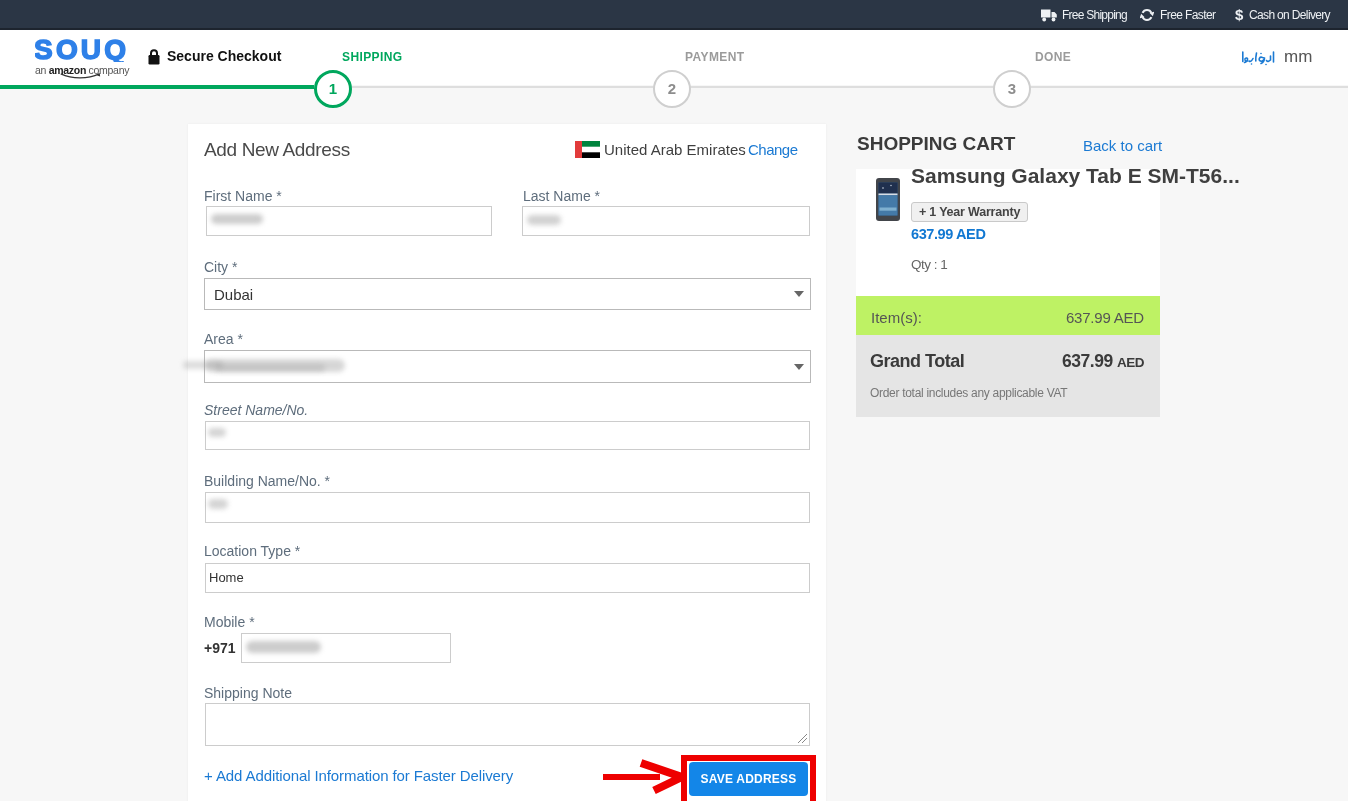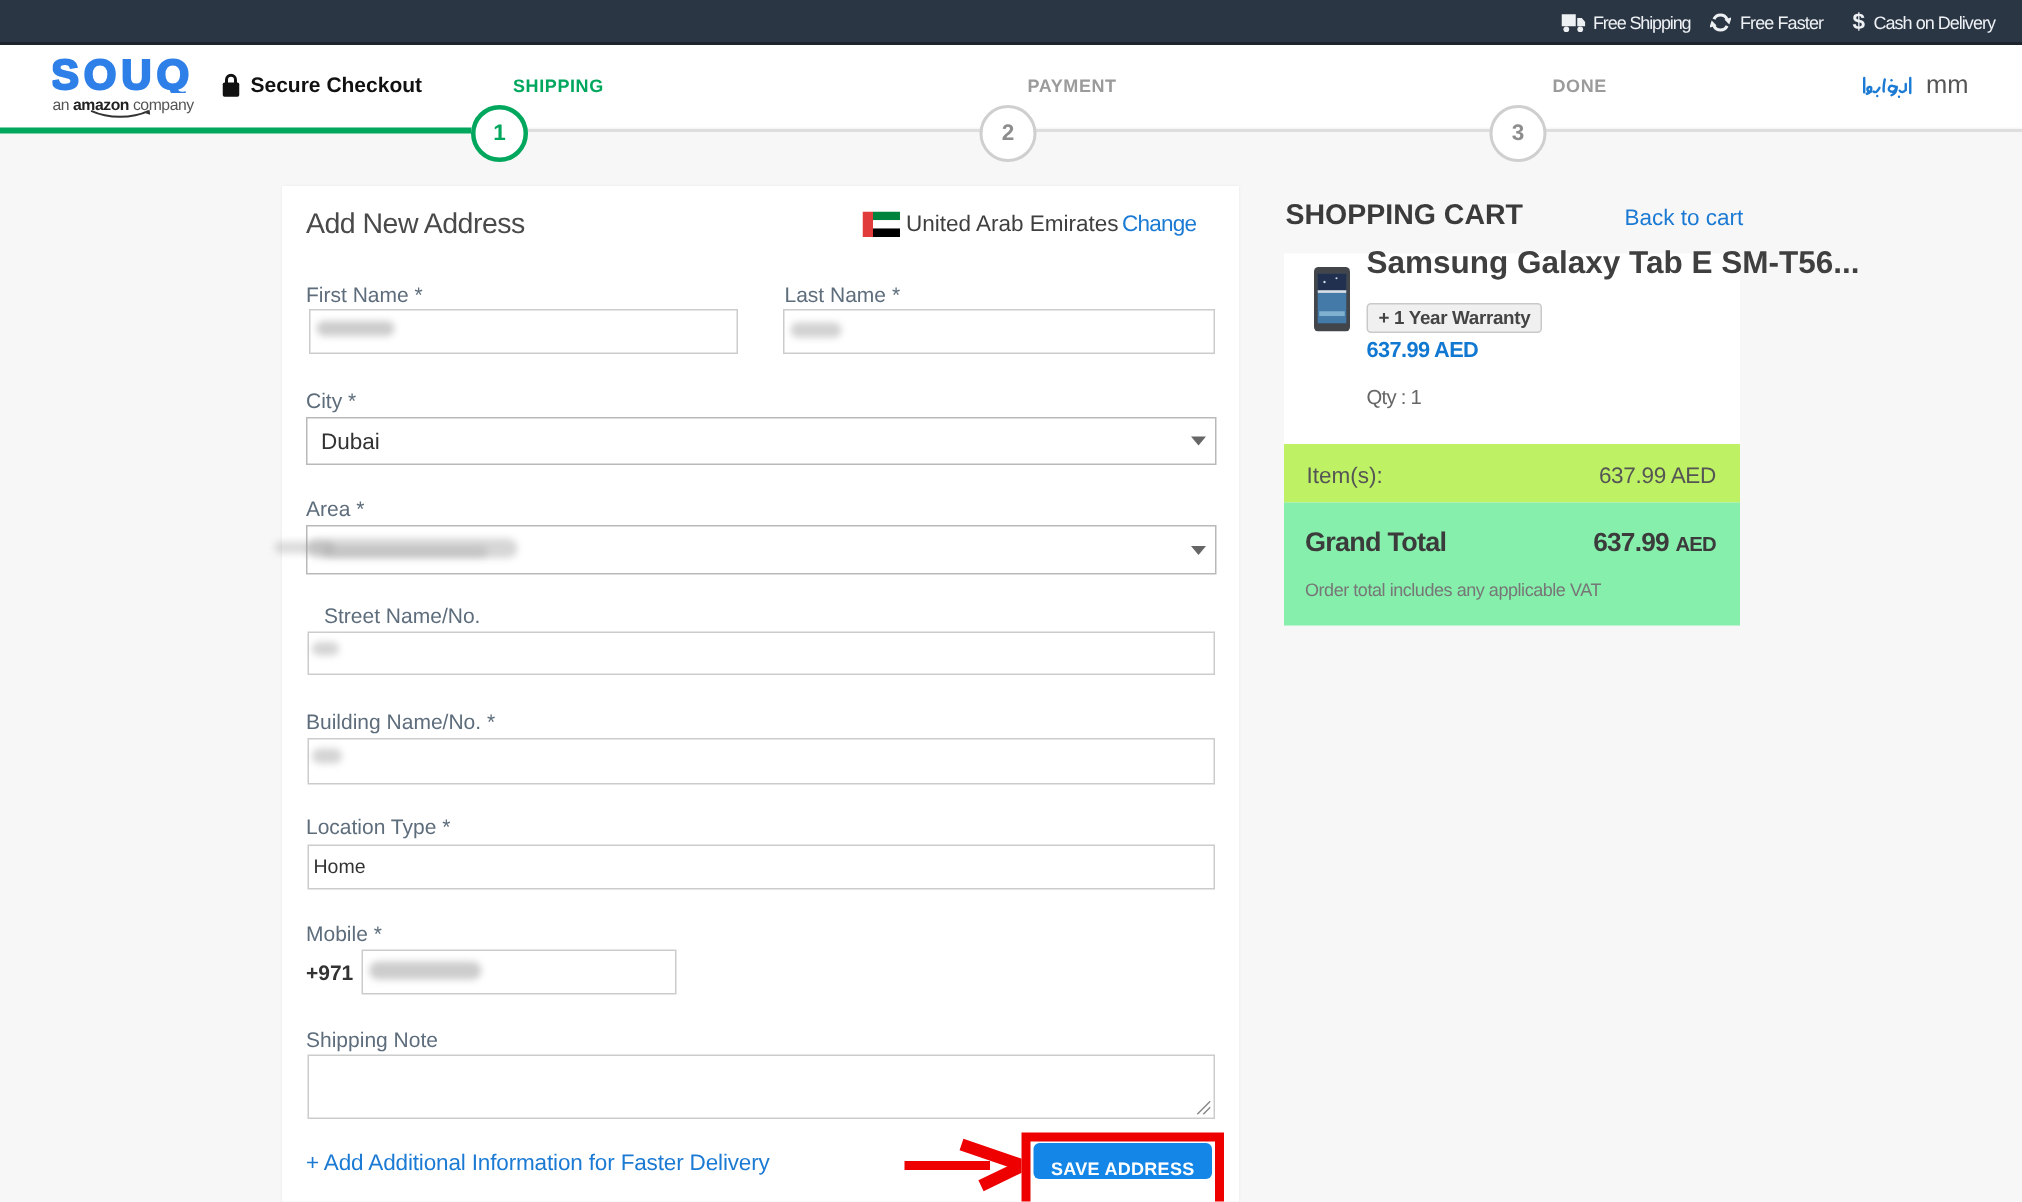--- a/index.html
+++ b/index.html
@@ -44,34 +44,34 @@
 .smalltext { position:absolute; font-size:13px; color:#333; }
 .blur { position:absolute; background:#9a9a9a; border-radius:8px; filter:blur(2.5px); opacity:0.75; }
 
 #plus971 { position:absolute; left:204px; top:640px; font-size:14px; font-weight:bold; color:#333; }
 #shipnote { position:absolute; left:205px; top:703px; width:605px; height:43px; border:1px solid #ccc; background:#fff; }
 #resize { position:absolute; right:2px; bottom:2px; width:9px; height:9px; }
 #addlink { position:absolute; left:204px; top:767px; font-size:15px; letter-spacing:-0.1px; color:#1b7ad3; }
 
 
 #redbox { position:absolute; left:681px; top:755px; width:135px; height:60px; border:6px solid #ee0000; background:#fff; }
-#savebtn { position:absolute; left:689px; top:762px; width:119px; height:24px; background:#1386e8; border-radius:4px; color:#fff; font-weight:bold; font-size:12px; text-align:center; line-height:35px; letter-spacing:0.2px; }
+#savebtn { position:absolute; left:689px; top:762px; width:119px; height:34px; background:#1386e8; border-radius:4px; color:#fff; font-weight:bold; font-size:12px; text-align:center; line-height:35px; letter-spacing:0.2px; }
 
 
 #sc-title { position:absolute; left:857px; top:133px; font-size:19px; font-weight:bold; color:#3b3b3b; }
 #backcart { position:absolute; left:1083px; top:137px; font-size:15px; color:#1b7ad3; }
 #prodcard { position:absolute; left:856px; top:169px; width:304px; height:127px; background:#fff; }
 #prodtitle { position:absolute; left:911px; top:164px; font-size:21px; font-weight:bold; color:#3f3f3f; white-space:nowrap; }
 #chip { position:absolute; left:911px; top:202px; height:20px; padding:0 7px; background:#f0f0f0; border:1px solid #c9c9c9; border-radius:3px; font-size:12.5px; font-weight:bold; letter-spacing:-0.2px; color:#444; line-height:18px; }
 #price { position:absolute; left:911px; top:226px; font-size:14.5px; font-weight:bold; letter-spacing:-0.4px; color:#1178d2; }
 #qty { position:absolute; left:911px; top:257px; font-size:13.5px; letter-spacing:-0.5px; color:#666; }
 #itemrow { position:absolute; left:856px; top:296px; width:304px; height:39px; background:#bef264; }
 #itemrow .l { position:absolute; left:15px; top:13px; font-size:15px; color:#555; }
 #itemrow .r { position:absolute; right:16px; top:13px; font-size:15px; letter-spacing:-0.2px; color:#555; }
-#gtrow { position:absolute; left:856px; top:335px; width:304px; height:82px; background:#86efac; }
+#gtrow { position:absolute; left:856px; top:335px; width:304px; height:82px; background:#e5e5e5; }
 #gtrow .l { position:absolute; left:14px; top:16px; font-size:18px; font-weight:bold; letter-spacing:-0.5px; color:#3b3b3b; }
 #gtrow .r { position:absolute; right:16px; top:16px; font-size:17.5px; font-weight:bold; letter-spacing:-0.5px; color:#3b3b3b; }
 #gtrow .r small { font-size:13.5px; }
 #gtrow .note { position:absolute; left:14px; top:51px; font-size:12px; letter-spacing:-0.3px; color:#777; }
 </style>
 </head>
 <body>
 
 <div id="topbar">
   <svg style="left:1041px; top:9px;" width="16" height="13" viewBox="0 0 16 13">
@@ -159,21 +159,21 @@
 <div class="seltext" style="left:214px; top:286px;">Dubai</div>
 <div class="caret" style="left:794px; top:291px;"></div>
 
 <div class="lbl" style="left:204px; top:331px;">Area *</div>
 <div class="sel" style="left:204px; top:350px; width:607px; height:33px;"></div>
 <div class="blur" style="left:205px; top:359px; width:140px; height:13px; opacity:0.4;"></div>
 <div class="blur" style="left:215px; top:364px; width:110px; height:8px; opacity:0.3;"></div>
 <div class="blur" style="left:183px; top:361px; width:40px; height:8px; opacity:0.35;"></div>
 <div class="caret" style="left:794px; top:364px;"></div>
 
-<div class="lbl" style="left:216px; top:402px;">Street Name/No.</div>
+<div class="lbl" style="left:204px; top:402px;font-style:italic;">Street Name/No.</div>
 <div class="inp" style="left:205px; top:421px; width:605px; height:29px;"></div>
 <div class="blur" style="left:208px; top:428px; width:18px; height:9px; opacity:0.42;"></div>
 
 <div class="lbl" style="left:204px; top:473px;">Building Name/No. *</div>
 <div class="inp" style="left:205px; top:492px; width:605px; height:31px;"></div>
 <div class="blur" style="left:208px; top:499px; width:20px; height:10px; opacity:0.42;"></div>
 
 <div class="lbl" style="left:204px; top:543px;">Location Type *</div>
 <div class="inp" style="left:205px; top:563px; width:605px; height:30px;"></div>
 <div class="smalltext" style="left:209px; top:570px;">Home</div>

